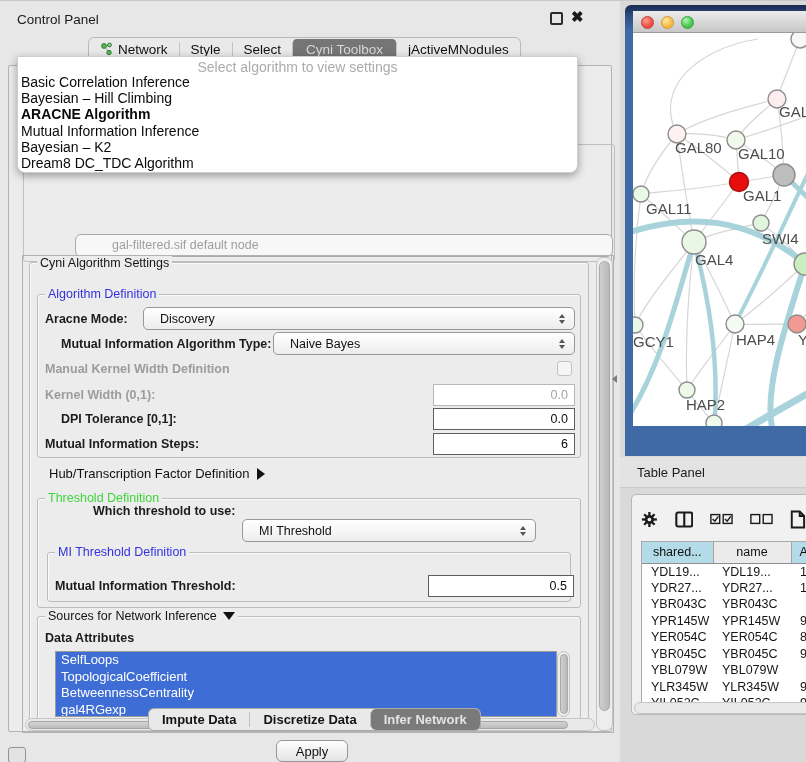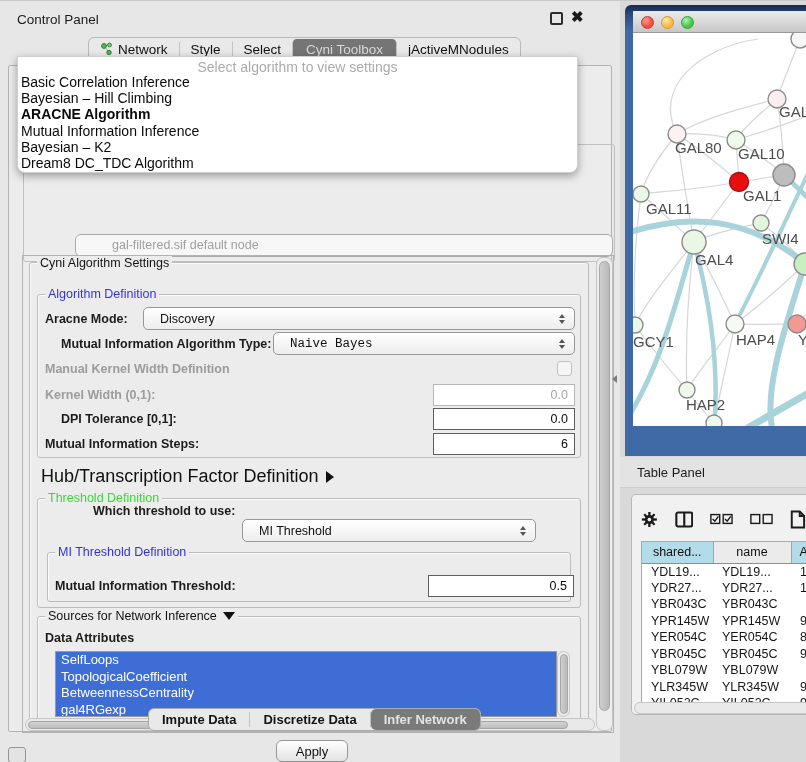--- a/index.html
+++ b/index.html
@@ -175,41 +175,41 @@
     <div class="flabel" style="left:36px;top:246px;">Aracne Mode:</div>
     <div class="combo" style="left:134px;top:241px;width:432px;height:23px;">
       <span>Discovery</span>
       <span class="arrows">
           <i class="up"></i>
           <i class="dn"></i>
         </span>
     </div>
 
     <div class="flabel" style="left:36px;top:271px;padding-left:16px;">Mutual Information Algorithm Type:</div>
-    <div class="combo" style="left:264px;top:266px;width:302px;height:23px;font-family:Liberation Mono, monospace;">
+    <div class="combo" style="left:264px;top:266px;width:302px;height:23px;">
       <span>Naive Bayes</span>
       <span class="arrows">
           <i class="up"></i>
           <i class="dn"></i>
         </span>
     </div>
 
     <div class="flabel dis" style="left:36px;top:296px;">Manual Kernel Width Definition</div>
     <div class="checkbox" style="left:548px;top:295px;"></div>
 
     <div class="flabel dis" style="left:36px;top:322px;">Kernel Width (0,1):</div>
     <div class="tfield dis" style="left:424px;top:318px;width:142px;height:22px;">0.0</div>
 
     <div class="flabel" style="left:52px;top:346px;">DPI Tolerance [0,1]:</div>
     <div class="tfield act" style="left:424px;top:342px;width:142px;height:22px;">0.0</div>
 
     <div class="flabel" style="left:36px;top:371px;">Mutual Information Steps:</div>
     <div class="tfield act" style="left:424px;top:367px;width:142px;height:22px;">6</div>
 
-    <div class="abs" style="left:32px;top:400px;font-size:18px;color:#101010;display:flex;align-items:center;gap:8px;">
+    <div class="abs" style="left:40px;top:400px;font-size:13px;color:#101010;display:flex;align-items:center;gap:8px;">
       <span>Hub/Transcription Factor Definition</span>
       <span class="tri-right"></span>
     </div>
 
     <div class="abs gbox" style="left:28px;top:432px;width:544px;height:110px;"></div>
     <div class="gtitle green" style="left:36px;top:425px;">Threshold Definition</div>
 
     <div class="flabel" style="left:84px;top:438px;">Which threshold to use:</div>
     <div class="combo" style="left:233px;top:453px;width:294px;height:23px;">
       <span>MI Threshold</span>

